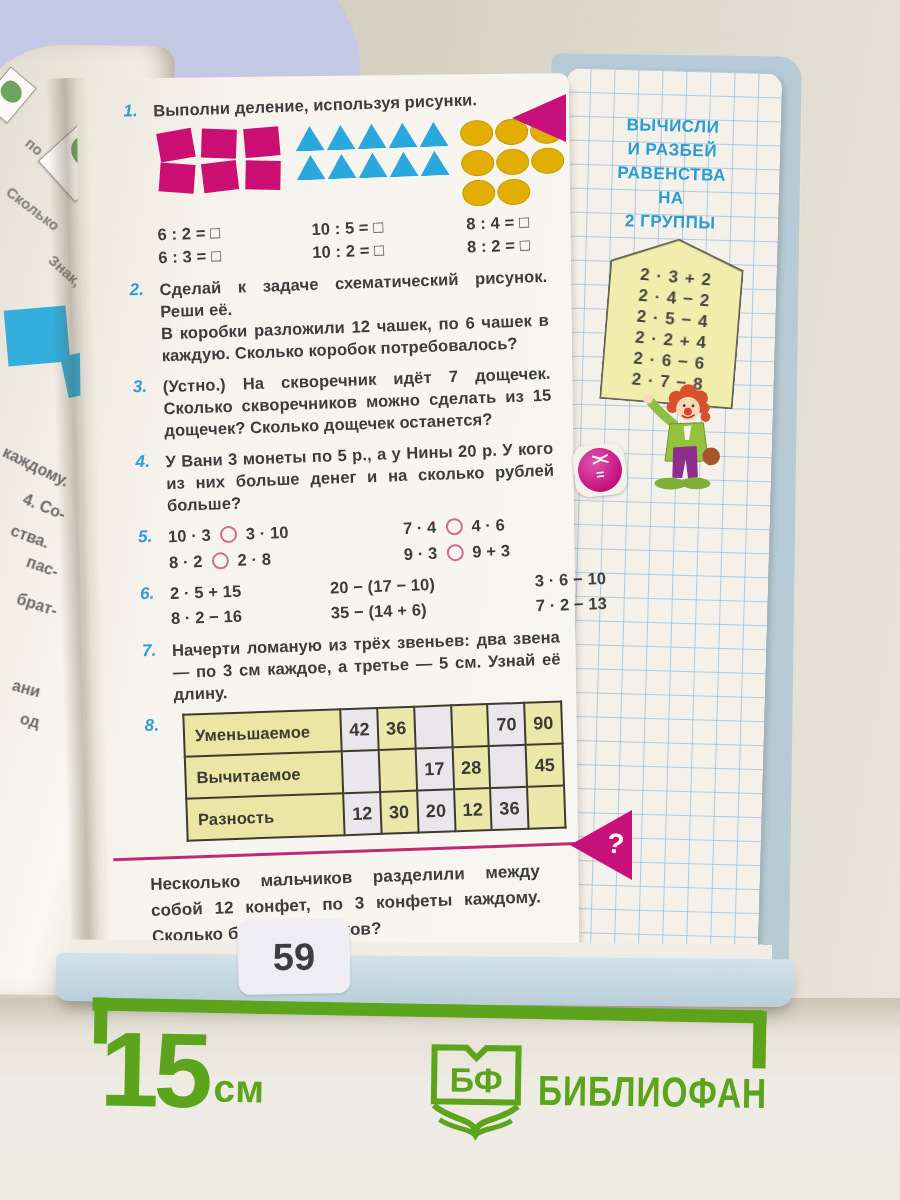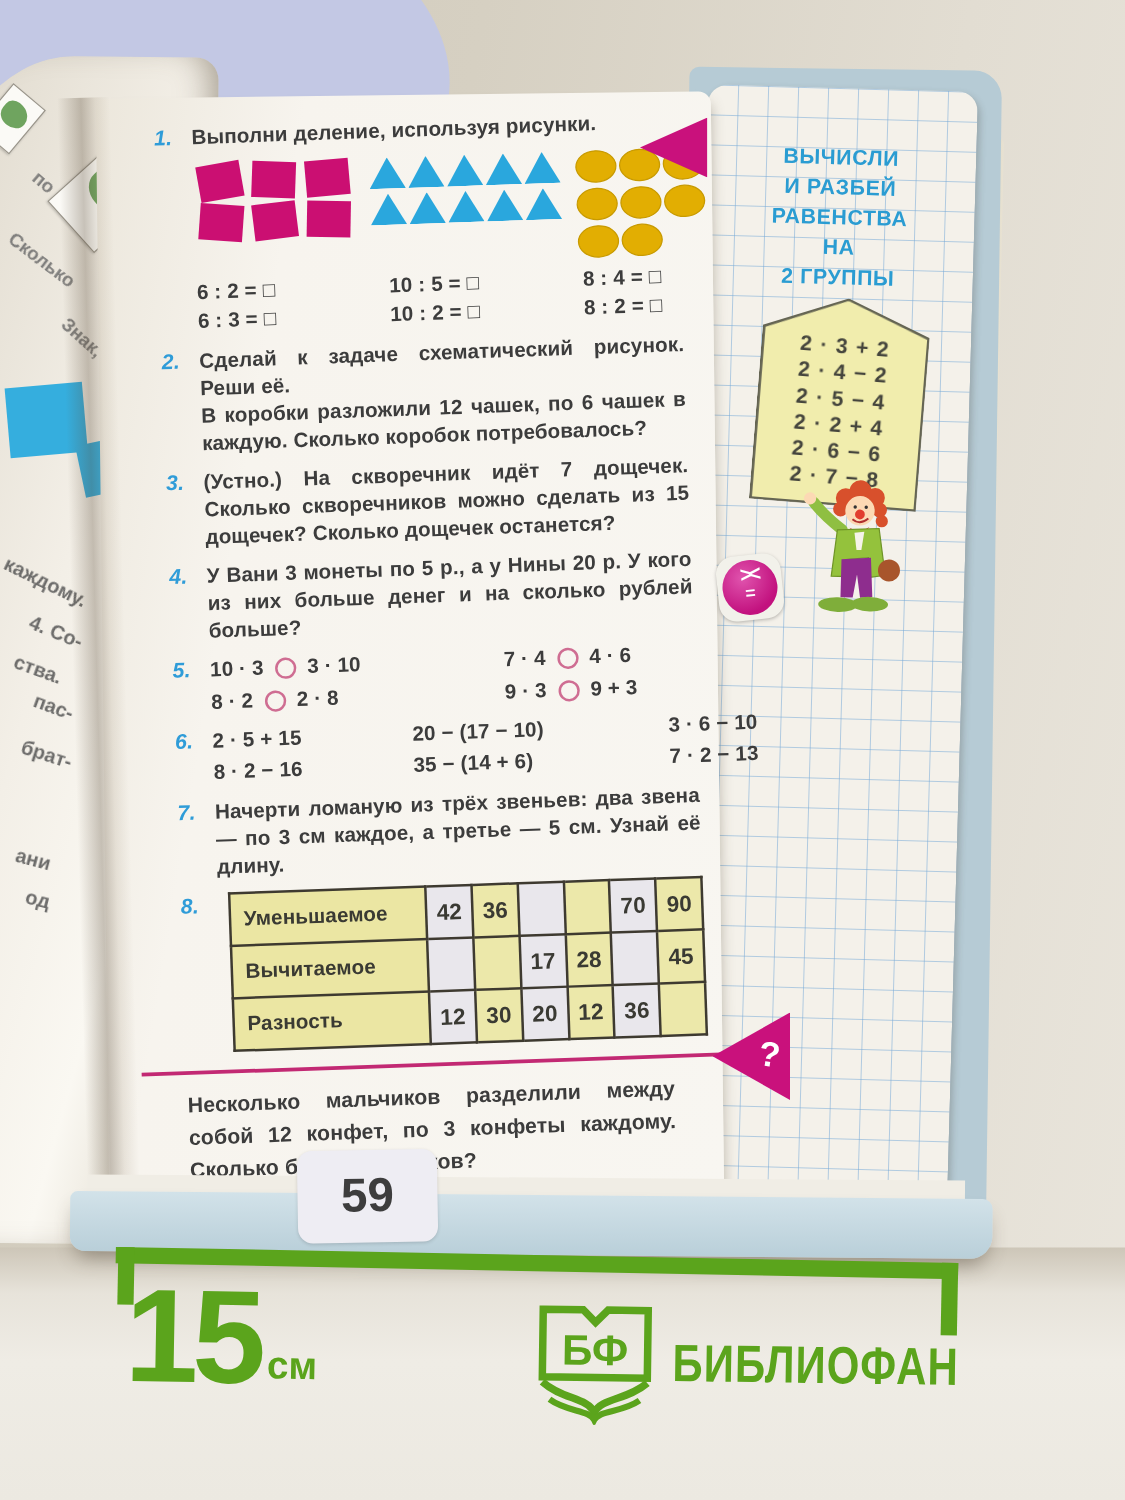--- a/index.html
+++ b/index.html
@@ -116,21 +116,21 @@
     transform:rotate(-1deg);box-shadow:0 1px 3px rgba(0,0,0,.15);display:flex;align-items:center;justify-content:center;}
   .page-tab span{font-size:38px;font-weight:bold;color:#3d3d3d;}
 
   
   .ruler-wrap{left:92px;top:1004px;width:674px;height:70px;transform:rotate(1.1deg);}
   .ruler-bar{position:absolute;left:0;top:0;width:100%;height:13px;background:#5ba41c;}
   .cap{position:absolute;top:0;width:13px;background:#5ba41c;}
   .capL{left:2px;height:46px;} .capR{right:0;height:58px;}
   .len{left:100px;top:1022px;display:flex;align-items:flex-end;color:#5ba41c;transform:rotate(1deg);}
   .len .big{font-size:106px;font-weight:bold;line-height:.92;letter-spacing:-5px;}
-  .len .unit{font-size:31px;font-weight:bold;margin:0 0 10px 6px;}
+  .len .unit{font-size:39px;font-weight:bold;margin:0 0 10px 6px;}
   .brand{left:424px;top:1042px;display:flex;align-items:center;gap:10px;transform:rotate(.8deg);color:#5ba41c;}
   .brand-name{font-size:42px;font-weight:bold;transform:scaleX(.8);transform-origin:left center;letter-spacing:1px;white-space:nowrap;}
 </style>
 </head>
 <body>
 
 <div class="scene">
 
   <div class="abs footer-area"></div>
   <div class="abs cover-corner"></div>

